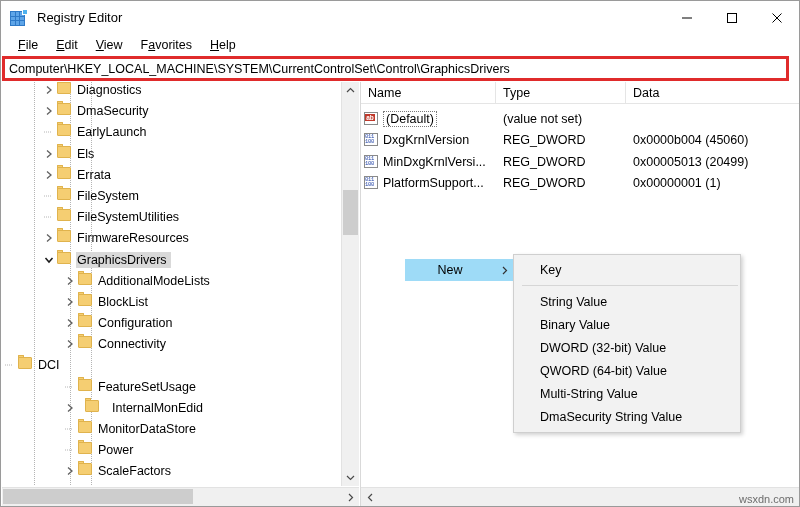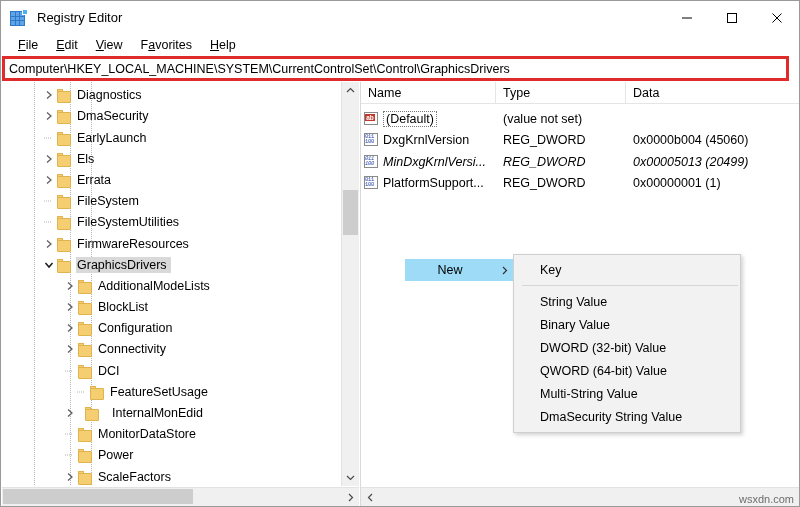--- a/index.html
+++ b/index.html
@@ -154,21 +154,21 @@
   .tree {
     position: absolute;
     left: 0; top: 0;
     width: 340px;
     height: 404px;
     overflow: hidden;
   }
   .tnode {
     height: 21.2px;
     display: flex;
-    align-items: flex-end;
+    align-items: flex-start;
     white-space: nowrap;
     position: relative;
     font-size: 12.5px;
   }
   .tnode .twist {
     width: 16px; height: 16px;
     display: flex; align-items: center; justify-content: center;
     flex: 0 0 16px;
   }
   .tnode .twist svg { display: block; }
@@ -608,33 +608,33 @@
               <svg width="8" height="10" viewBox="0 0 8 10">
                 <polyline points="2,1.5 6,5 2,8.5" fill="none" stroke="#606060" stroke-width="1.3"></polyline>
               </svg>
             </span>
             <span class="folder">
               <span class="tab"></span>
               <span class="back"></span>
             </span>
             <span class="tlabel">Connectivity</span>
           </div>
-          <div class="tnode" style="padding-left: 60px;">
+          <div class="tnode" style="">
             <span class="twist">
               <svg width="12" height="12" viewBox="0 0 12 12">
                 <line x1="1" y1="6" x2="9" y2="6" stroke="#b4b4b4" stroke-width="1" stroke-dasharray="1,1"></line>
               </svg>
             </span>
             <span class="folder">
               <span class="tab"></span>
               <span class="back"></span>
             </span>
             <span class="tlabel">DCI</span>
           </div>
-          <div class="tnode" style="padding-left: 60px; margin-left: 12px;">
+          <div class="tnode" style="padding-left: 60px;">
             <span class="twist">
               <svg width="12" height="12" viewBox="0 0 12 12">
                 <line x1="1" y1="6" x2="9" y2="6" stroke="#b4b4b4" stroke-width="1" stroke-dasharray="1,1"></line>
               </svg>
             </span>
             <span class="folder">
               <span class="tab"></span>
               <span class="back"></span>
             </span>
             <span class="tlabel">FeatureSetUsage</span>
@@ -736,21 +736,21 @@
             <div class="cname">
               <span class="vicon dw">
                 <span class="pg"></span>
                 <span class="inner">011<br>100</span>
               </span>
               <span class="nlabel">DxgKrnlVersion</span>
             </div>
             <div class="ctype">REG_DWORD</div>
             <div class="cdata">0x0000b004 (45060)</div>
           </div>
-          <div class="vrow" style="top: 69px; font-style: italic;">
+          <div class="vrow" style="top: 69px;">
             <div class="cname">
               <span class="vicon dw">
                 <span class="pg"></span>
                 <span class="inner">011<br>100</span>
               </span>
               <span class="nlabel">MinDxgKrnlVersi...</span>
             </div>
             <div class="ctype">REG_DWORD</div>
             <div class="cdata">0x00005013 (20499)</div>
           </div>

